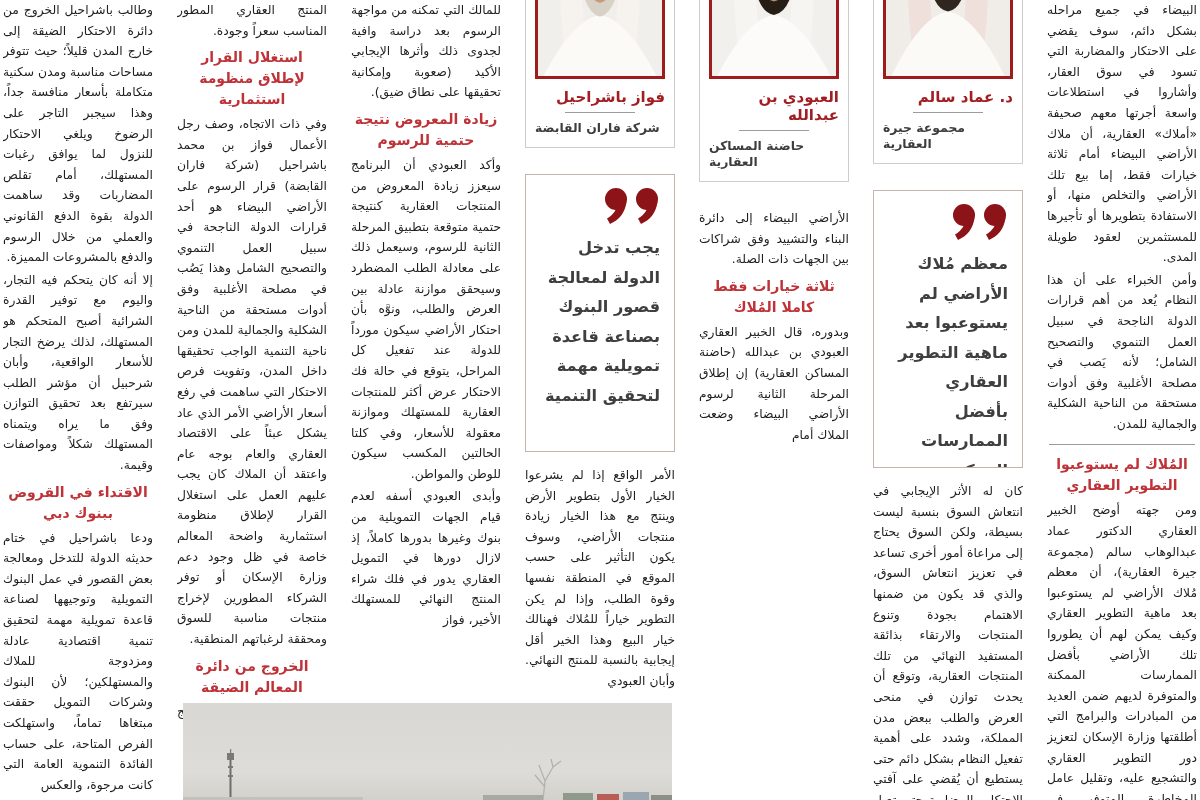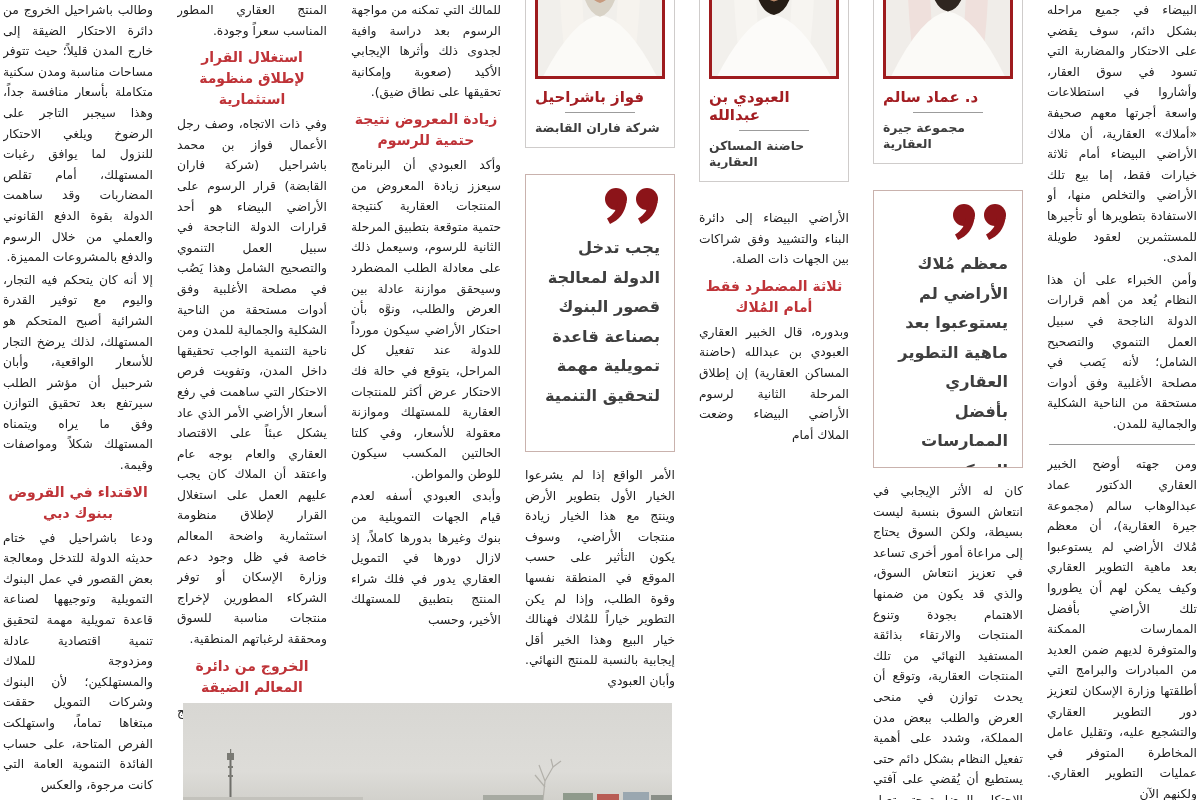--- a/index.html
+++ b/index.html
@@ -27,21 +27,21 @@
   
   .photo-card{
     border:1px solid #cfcccb;background:#fff;box-sizing:border-box;
     padding:8px 9px 11px;margin:-92px 0 26px;
   }
   .portrait-frame{
     border:3px solid #9e1b1e;height:156px;overflow:hidden;background:#efedea;
   }
   .portrait-frame svg{display:block;width:100%;height:100%;}
   .pname{
-    color:#a31e23;font-size:15px;font-weight:bold;text-align:left;
+    color:#a31e23;font-size:15px;font-weight:bold;text-align:right;
     margin:9px 0 6px;line-height:18px;
   }
   .pdiv{width:70px;border-top:1px solid #9c9c9c;margin:0 auto 7px;}
   .porg{font-size:12.4px;font-weight:700;color:#3d3d3d;text-align:left;line-height:16px;}
   
   .quote-card{
     border:1px solid #c9b2ad;background:#fff;box-sizing:border-box;
     height:278px;padding:13px 12px 8px;margin:0 0 13px;overflow:hidden;
   }
   .qicon-row{text-align:right;height:42px;}
@@ -61,20 +61,21 @@
 <body>
 
 <div class="page">
   <div class="cols">
 
     <section class="col">
       <div class="blocks">
           <p class="body-p">البيضاء في جميع مراحله بشكل دائم، سوف يقضي على الاحتكار والمضاربة التي تسود في سوق العقار، وأشاروا في استطلاعات واسعة أجرتها معهم صحيفة «أملاك» العقارية، أن ملاك الأراضي البيضاء أمام ثلاثة خيارات فقط، إما بيع تلك الأراضي والتخلص منها، أو الاستفادة بتطويرها أو تأجيرها للمستثمرين لعقود طويلة المدى.</p>
           <p class="body-p">وأمن الخبراء على أن هذا النظام يُعد من أهم قرارات الدولة الناجحة في سبيل العمل التنموي والتصحيح الشامل؛ لأنه يَصب في مصلحة الأغلبية وفق أدوات مستحقة من الناحية الشكلية والجمالية للمدن.</p>
           <hr class="col-hr">
+          <h4 class="red-head">المُلاك لم يستوعبوا التطوير العقاري</h4>
           <p class="body-p">ومن جهته أوضح الخبير العقاري الدكتور عماد عبدالوهاب سالم (مجموعة جيرة العقارية)، أن معظم مُلاك الأراضي لم يستوعبوا بعد ماهية التطوير العقاري وكيف يمكن لهم أن يطوروا تلك الأراضي بأفضل الممارسات الممكنة والمتوفرة لديهم ضمن العديد من المبادرات والبرامج التي أطلقتها وزارة الإسكان لتعزيز دور التطوير العقاري والتشجيع عليه، وتقليل عامل المخاطرة المتوفر في عمليات التطوير العقاري. ولكنهم الآن</p>
         </div>
     </section>
 
     <section class="col">
       <article class="photo-card">
         <div class="portrait-frame">
           <svg viewBox="0 0 140 92" preserveAspectRatio="none" aria-hidden="true">
             <rect width="140" height="92" fill="#f0ede9"></rect>
             <path d="M26 0 Q20 48 34 92 L58 92 Q46 48 50 0 Z" fill="#efe0dc"></path>
@@ -124,21 +125,21 @@
           </svg>
         </div>
         <h3 class="pname">العبودي بن عبدالله</h3>
         <div class="pdiv"></div>
         <div class="porg">حاضنة المساكن العقارية</div>
       </article>
 
 
       <div class="blocks">
           <p class="body-p">الأراضي البيضاء إلى دائرة البناء والتشييد وفق شراكات بين الجهات ذات الصلة.</p>
-          <h4 class="red-head">ثلاثة المضطرد فقط أمام المُلاك</h4>
+          <h4 class="red-head">ثلاثة خيارات فقط كاملا المُلاك</h4>
           <p class="body-p">وبدوره، قال الخبير العقاري العبودي بن عبدالله (حاضنة المساكن العقارية) إن إطلاق المرحلة الثانية لرسوم الأراضي البيضاء وضعت الملاك أمام</p>
         </div>
     </section>
 
     <section class="col">
       <article class="photo-card">
         <div class="portrait-frame">
           <svg viewBox="0 0 140 92" preserveAspectRatio="none" aria-hidden="true">
             <rect width="140" height="92" fill="#f1efeb"></rect>
             <path d="M26 0 Q20 48 34 92 L58 92 Q46 48 50 0 Z" fill="#f6f3ee"></path>
@@ -174,21 +175,21 @@
       <div class="blocks">
           <p class="body-p">الأمر الواقع إذا لم يشرعوا الخيار الأول بتطوير الأرض وينتج مع هذا الخيار زيادة منتجات الأراضي، وسوف يكون التأثير على حسب الموقع في المنطقة نفسها وقوة الطلب، وإذا لم يكن التطوير خياراً للمُلاك فهنالك خيار البيع وهذا الخير أقل إيجابية بالنسبة للمنتج النهائي. وأبان العبودي</p>
         </div>
     </section>
 
     <section class="col">
       <div class="blocks">
           <p class="body-p">للمالك التي تمكنه من مواجهة الرسوم بعد دراسة وافية لجدوى ذلك وأثرها الإيجابي الأكيد (صعوبة وإمكانية تحقيقها على نطاق ضيق).</p>
           <h4 class="red-head">زيادة المعروض نتيجة حتمية للرسوم</h4>
           <p class="body-p">وأكد العبودي أن البرنامج سيعزز زيادة المعروض من المنتجات العقارية كنتيجة حتمية متوقعة بتطبيق المرحلة الثانية للرسوم، وسيعمل ذلك على معادلة الطلب المضطرد وسيحقق موازنة عادلة بين العرض والطلب، ونوَّه بأن احتكار الأراضي سيكون مورداً للدولة عند تفعيل كل المراحل، يتوقع في حالة فك الاحتكار عرض أكثر للمنتجات العقارية للمستهلك وموازنة معقولة للأسعار، وفي كلتا الحالتين المكسب سيكون للوطن والمواطن.</p>
-          <p class="body-p">وأبدى العبودي أسفه لعدم قيام الجهات التمويلية من بنوك وغيرها بدورها كاملاً، إذ لازال دورها في التمويل العقاري يدور في فلك شراء المنتج بتطبيق للمستهلك الأخير، وحسب</p>
+          <p class="body-p">وأبدى العبودي أسفه لعدم قيام الجهات التمويلية من بنوك وغيرها بدورها كاملاً، إذ لازال دورها في التمويل العقاري يدور في فلك شراء المنتج النهائي للمستهلك الأخير، فواز</p>
         </div>
     </section>
 
     <section class="col">
       <div class="blocks">
           <p class="body-p">المنتج العقاري المطور المناسب سعراً وجودة.</p>
           <h4 class="red-head">استغلال القرار لإطلاق منظومة استثمارية</h4>
           <p class="body-p">وفي ذات الاتجاه، وصف رجل الأعمال فواز بن محمد باشراحيل (شركة فاران القابضة) قرار الرسوم على الأراضي البيضاء هو أحد قرارات الدولة الناجحة في سبيل العمل التنموي والتصحيح الشامل وهذا يَصُب في مصلحة الأغلبية وفق أدوات مستحقة من الناحية الشكلية والجمالية للمدن ومن ناحية التنمية الواجب تحقيقها داخل المدن، وتفويت فرص الاحتكار التي ساهمت في رفع أسعار الأراضي الأمر الذي عاد يشكل عبئاً على الاقتصاد العقاري والعام بوجه عام واعتقد أن الملاك كان يجب عليهم العمل على استغلال القرار لإطلاق منظومة استثمارية واضحة المعالم خاصة في ظل وجود دعم وزارة الإسكان أو توفر الشركاء المطورين لإخراج منتجات مناسبة للسوق ومحققة لرغباتهم المنطقية.</p>
           <h4 class="red-head">الخروج من دائرة المعالم الضيقة</h4>
           <p class="body-p">ويرى باشراحيل أن البرنامج حقق نتائج إيجابية وسيمضي</p>

